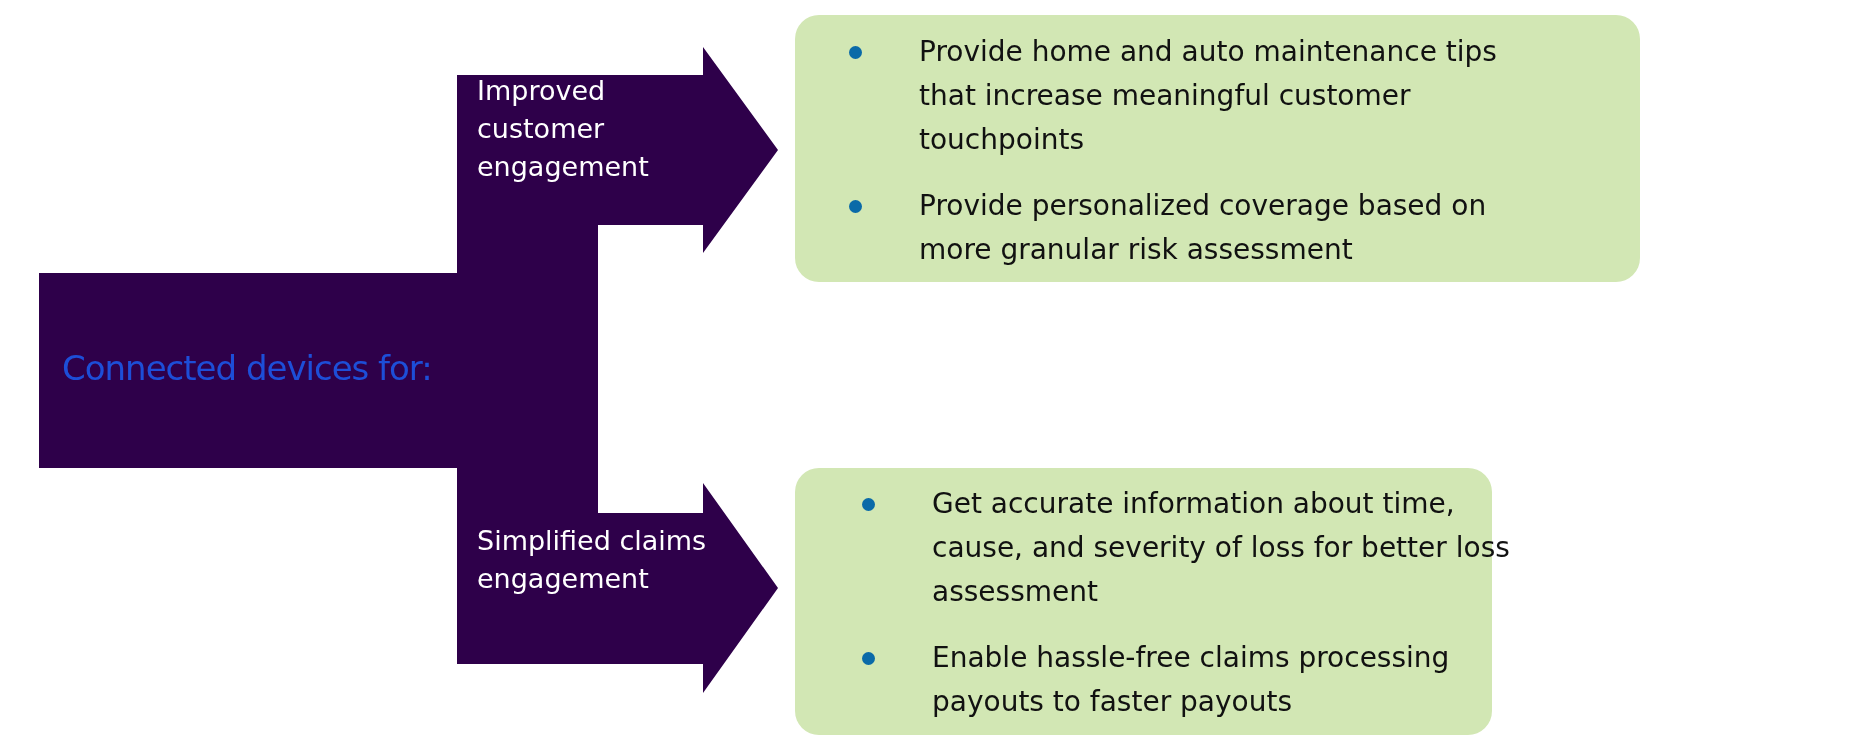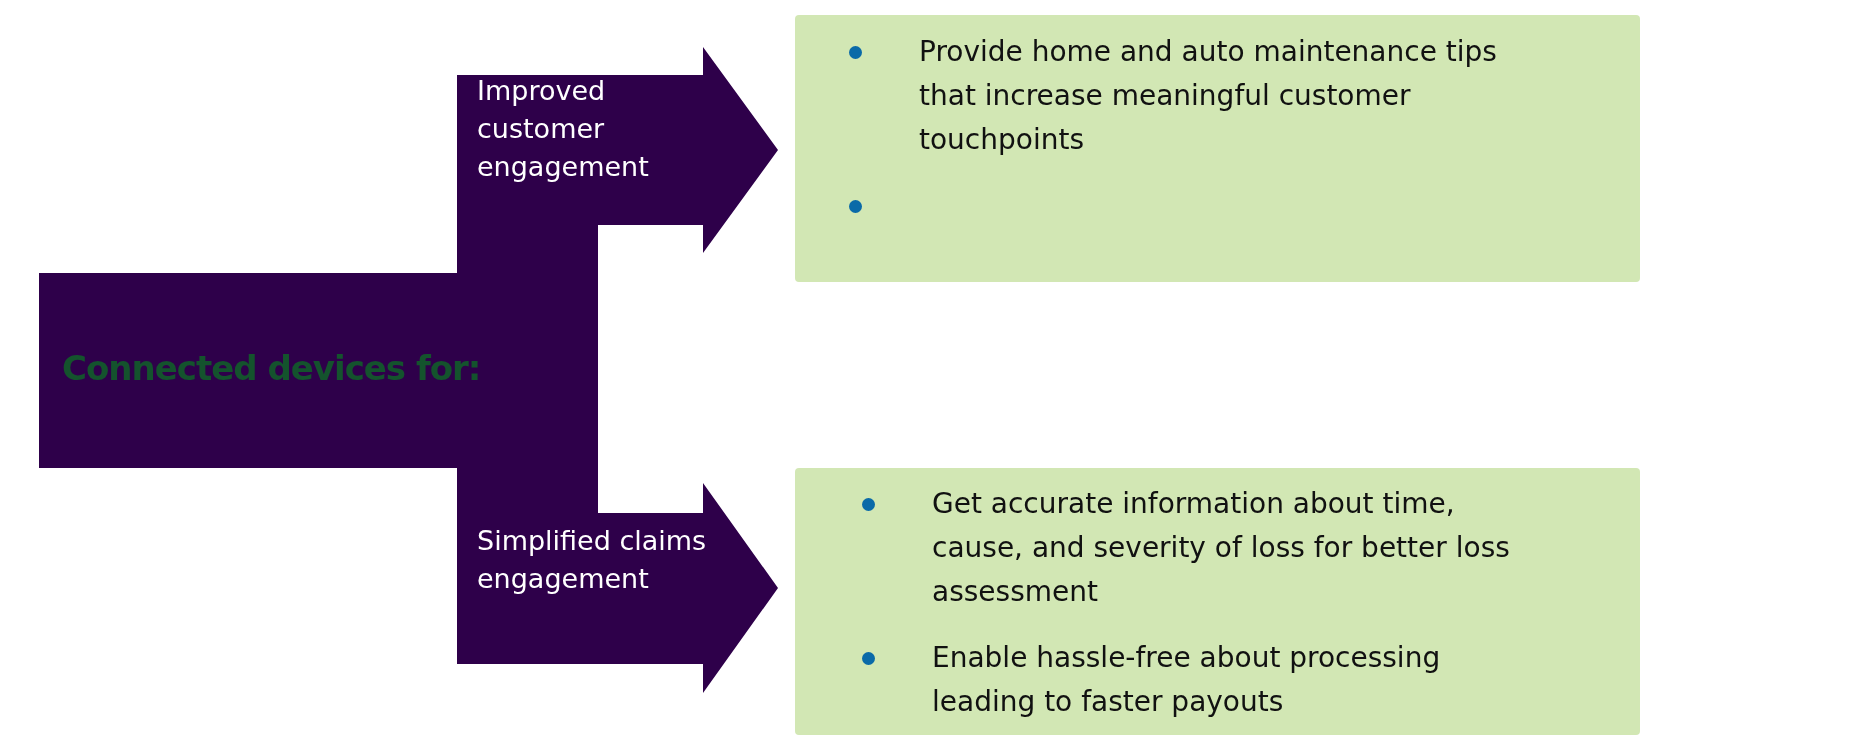--- a/index.html
+++ b/index.html
@@ -1,20 +1,20 @@
 <!DOCTYPE html>
 <html><head>
 <meta charset="utf-8">
 <style>
   html,body{margin:0;padding:0;background:#ffffff;}
   body{width:1849px;height:753px;position:relative;overflow:hidden;font-family:"DejaVu Sans","Liberation Sans",sans-serif;}
   svg.shapes{position:absolute;left:0;top:0;}
-  .main-label{position:absolute;left:62px;top:348px;color:#14532d;font-weight:bold;font-size:34px;letter-spacing:-1px;white-space:nowrap;}
+  .main-label{position:absolute;left:62px;top:348px;color:#1d4ed8;font-weight:normal;font-size:34px;letter-spacing:-1px;white-space:nowrap;}
   .arrow-label{position:absolute;left:477px;color:#fff;font-size:27px;line-height:38px;width:230px;}
-  .box{position:absolute;background:#d2e7b4;border-radius:4px;}
+  .box{position:absolute;background:#d2e7b4;border-radius:24px;}
   .box ul{list-style:none;margin:0;padding:0;}
   .box li{position:relative;font-size:28px;line-height:44px;color:#111;margin-bottom:22px;}
   .box li .dot{position:absolute;width:13px;height:13px;border-radius:50%;background:#0a6aa8;}
 </style>
 </head>
 <body>
 
 <svg class="shapes" width="1849" height="753">
   <rect x="39" y="273" width="559" height="195" fill="#2e004a"></rect>
   <rect x="457" y="75" width="141" height="589" fill="#2e004a"></rect>
@@ -28,28 +28,29 @@
 <div class="arrow-label" style="top:522px;">Simplified claims engagement</div>
 
 <div class="box" style="left:795px;top:15px;width:845px;height:267px;">
   <ul style="padding:15px 0 0 124px;">
     <li style="width:640px;">
       <span class="dot" style="left:-70px;top:16px;"></span>
       <span>Provide home and auto maintenance tips that increase meaningful customer touchpoints</span>
     </li>
     <li style="width:620px;">
       <span class="dot" style="left:-70px;top:16px;"></span>
+      <span>Provide personalized coverage based on more granular risk assessment</span>
     </li>
   </ul>
 </div>
 
-<div class="box" style="left:795px;top:468px;width:845px;height:267px;">
+<div class="box" style="left:795px;top:468px;width:697px;height:267px;">
   <ul style="padding:14px 0 0 137px;">
     <li style="width:610px;">
       <span class="dot" style="left:-70px;top:16px;"></span>
       <span>Get accurate information about time, cause, and severity of loss for better loss assessment</span>
     </li>
     <li style="width:580px;">
       <span class="dot" style="left:-70px;top:16px;"></span>
-      <span>Enable hassle-free about processing leading to faster payouts</span>
+      <span>Enable hassle-free claims processing payouts to faster payouts</span>
     </li>
   </ul>
 </div>
 
 </body></html>

